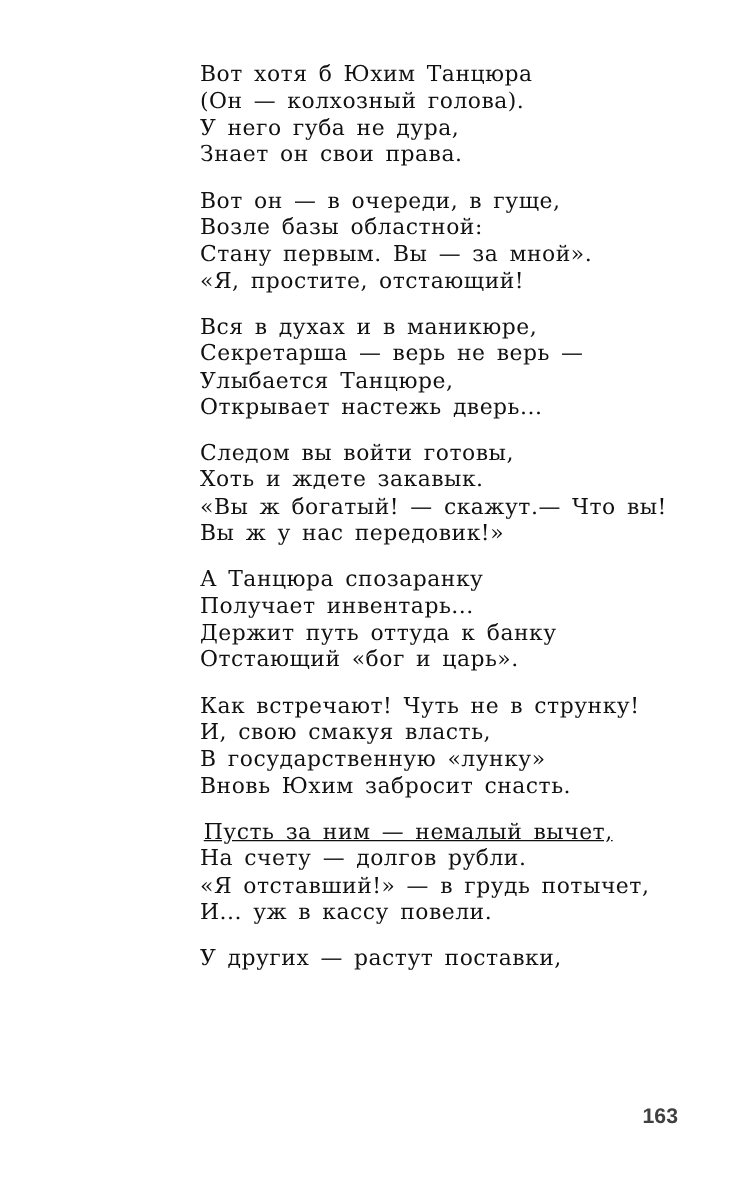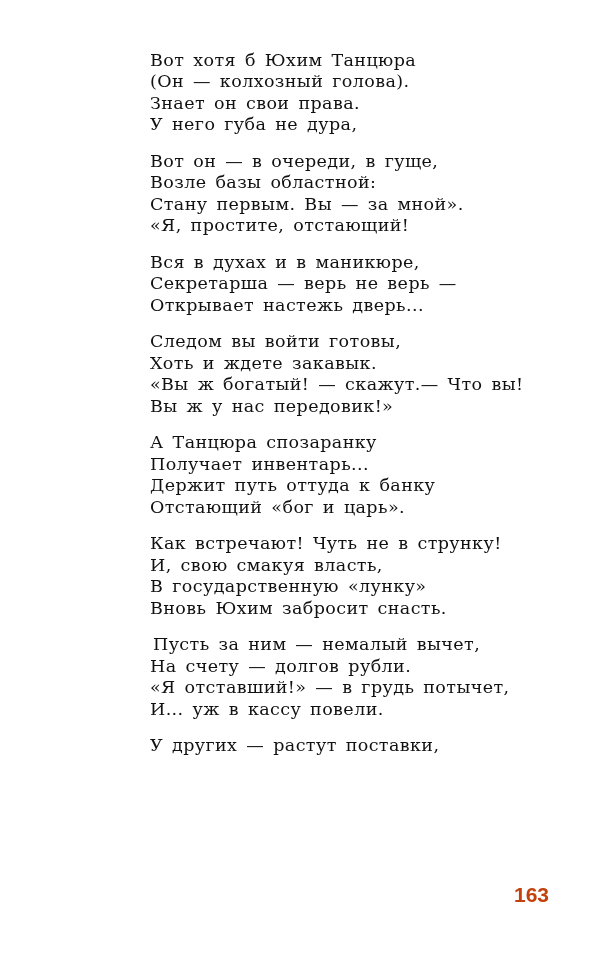--- a/index.html
+++ b/index.html
@@ -10,67 +10,69 @@
   body {
     width: 600px;
     height: 959px;
     position: relative;
     overflow: hidden;
     font-family: "DejaVu Serif", "Liberation Serif", serif;
     color: #111111;
   }
   .page {
     position: absolute;
-    left: 150px;
+    left: 160px;
     top: 50px;
     width: 400px;
   }
   .stanza {
     margin: 0 0 15.4px 0;
   }
   .line {
     font-size: 17.5px;
     line-height: 21.4px;
     height: 21.4px;
     white-space: nowrap;
     letter-spacing: 0.4px;
     word-spacing: 3px;
   }
   .line.indent {
     padding-left: 3px;
+    text-decoration: underline;
   }
   .page-number {
     position: absolute;
     left: 514px;
     top: 883px;
     font-family: "Liberation Sans", "DejaVu Sans", sans-serif;
     font-weight: bold;
-    font-size: 21px;
-    color: #c2410c;
+    font-size: 17px;
+    color: #404040;
   }
 </style>
 </head>
 <body>
 
 <div class="page">
   <div class="stanza">
     <div class="line">Вот хотя б Юхим Танцюра</div>
     <div class="line">(Он — колхозный голова).</div>
+    <div class="line">У него губа не дура,</div>
     <div class="line">Знает он свои права.</div>
-    <div class="line">У него губа не дура,</div>
   </div>
   <div class="stanza">
     <div class="line">Вот он — в очереди, в гуще,</div>
     <div class="line">Возле базы областной:</div>
     <div class="line">Стану первым. Вы — за мной».</div>
     <div class="line">«Я, простите, отстающий!</div>
   </div>
   <div class="stanza">
     <div class="line">Вся в духах и в маникюре,</div>
     <div class="line">Секретарша — верь не верь —</div>
+    <div class="line">Улыбается Танцюре,</div>
     <div class="line">Открывает настежь дверь...</div>
   </div>
   <div class="stanza">
     <div class="line">Следом вы войти готовы,</div>
     <div class="line">Хоть и ждете закавык.</div>
     <div class="line">«Вы ж богатый! — скажут.— Что вы!</div>
     <div class="line">Вы ж у нас передовик!»</div>
   </div>
   <div class="stanza">
     <div class="line">А Танцюра спозаранку</div>

